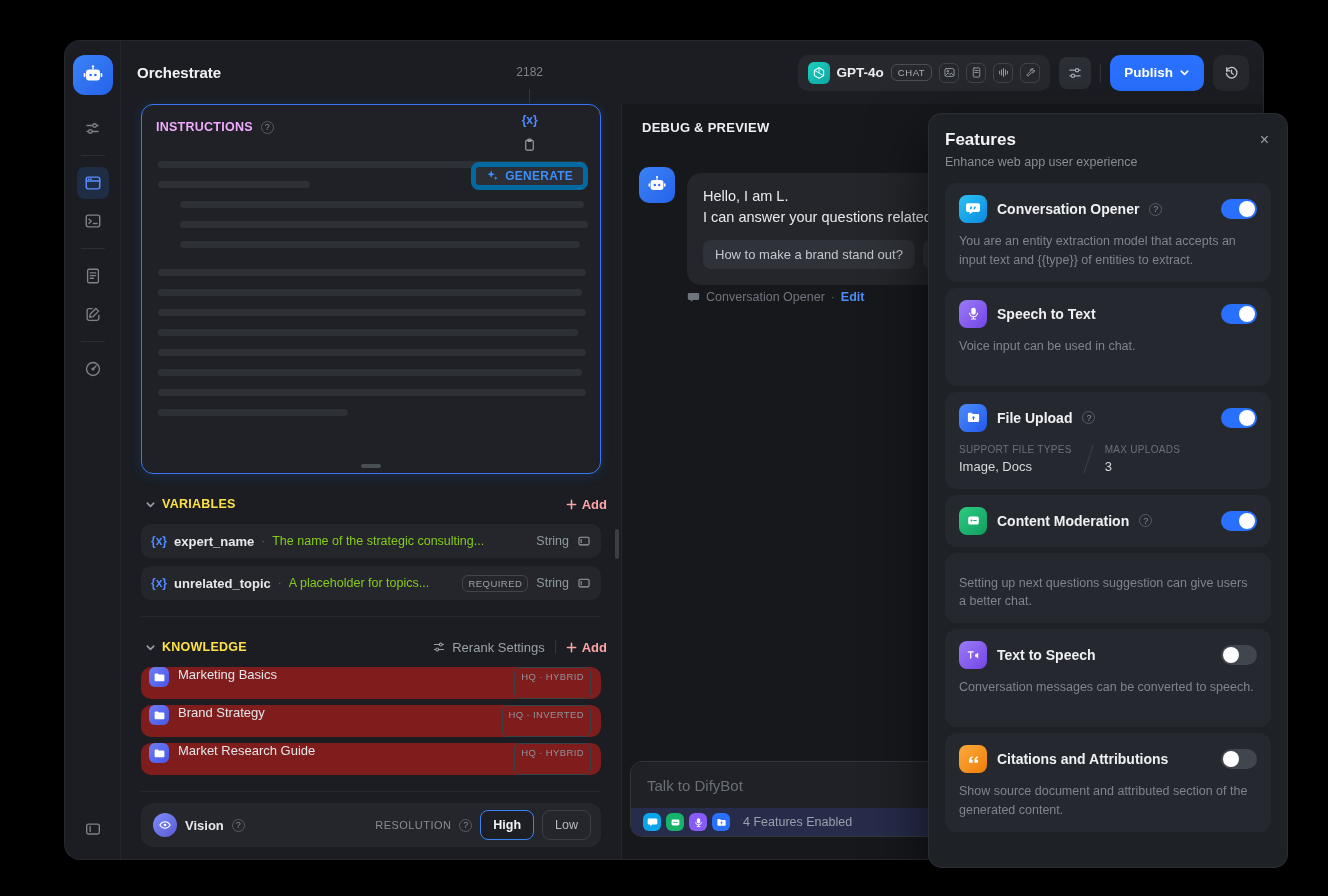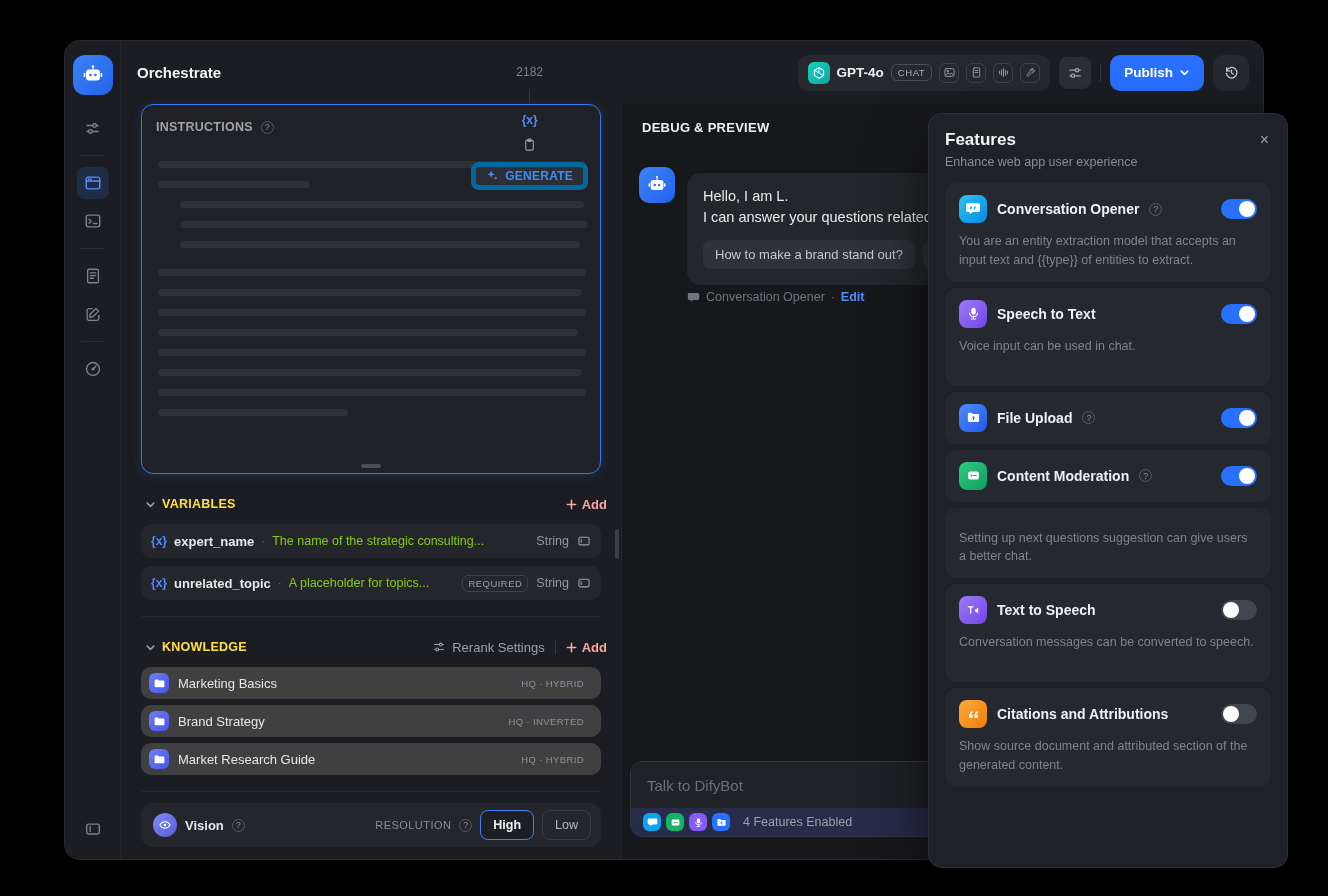--- a/index.html
+++ b/index.html
@@ -44,21 +44,21 @@
                  font-family:inherit; font-size:13.5px; font-weight:bold; padding:0 14px;
                  display:flex; align-items:center; gap:6px; cursor:pointer; }
   .history-btn { width:36px; height:36px; background:#26282e; border-radius:10px; color:#c3c7cd;
                  display:flex; align-items:center; justify-content:center; cursor:pointer; }
 
   
   .config-col { position:absolute; left:56px; top:63px; bottom:0; width:500px; padding:0 10px 0 20px; }
   .instructions-panel { width:460px; height:370px; background:#1f2127; border:1.5px solid #3876f6;
                         border-radius:12px; position:relative; box-shadow:0 2px 12px rgba(45,130,255,.18); }
   .ip-header { height:44px; display:flex; align-items:center; padding:0 12px 0 14px; gap:8px; }
-  .ip-title { font-size:12.5px; font-weight:bold; letter-spacing:.02em; color:#a3a3a3; }
+  .ip-title { font-size:12.5px; font-weight:bold; letter-spacing:.02em; color:#f0abfc; }
   .help { width:13px; height:13px; border:1px solid #565b63; border-radius:50%; color:#8a8f97;
           font-size:9px; display:inline-flex; align-items:center; justify-content:center; flex:none; }
   .ip-right { margin-left:auto; display:flex; align-items:center; gap:10px;flex-direction:column; }
   .char-count { font-size:12px; color:#7d828a; }
   .fx-token { font-size:12px; font-weight:bold; color:#528bff; cursor:pointer; }
   .icon-btn { color:#9aa0a8; display:flex; align-items:center; cursor:pointer; }
   .generate-btn { height:28px; background:#2b2e35; border:5px solid #0369a1; border-radius:8px;
                   display:flex; align-items:center; gap:6px; padding:0 10px; cursor:pointer; }
   .generate-label { font-size:12px; font-weight:bold; color:#3e8ef7; letter-spacing:.02em; }
   .skeleton { padding:12px 16px 0; }
@@ -80,21 +80,21 @@
   .var-name { font-size:13px; font-weight:bold; color:#e6e8ea; }
   .dot { color:#62676e; font-size:12px; }
   .var-desc { font-size:12.5px; color:#84cc16; white-space:nowrap; overflow:hidden; }
   .var-right { margin-left:auto; display:flex; align-items:center; gap:8px; flex:none; }
   .req-badge { font-size:9.5px; letter-spacing:.05em; color:#9ba0a8; border:1px solid #3f434b;
                border-radius:6px; padding:2px 5px; }
   .var-type { font-size:12.5px; color:#9098a1; }
 
   .col-divider { width:460px; height:1px; background:#26282d; margin:16px 0 0; }
 
-  .kn-row { width:460px; height:32px; background:#404040; border-radius:10px; display:flex; align-items:center;
+  .kn-row { width:460px; height:32px; background:#7f1d1d; border-radius:10px; display:flex; 
             padding:0 10px 0 8px; gap:9px; margin-bottom:6px; cursor:pointer; }
   .kn-icon { width:20px; height:20px; border-radius:6px; background:linear-gradient(135deg,#6d7ff5,#4a55e8);
              display:flex; align-items:center; justify-content:center; flex:none; }
   .kn-name { font-size:13px; color:#e3e5e8; }
   .kn-badge { margin-left:auto; font-size:9.5px; letter-spacing:.04em; color:#8e939b; border:1px solid #3c4047;
               border-radius:6px; padding:2.5px 6px; }
 
   .vision-card { width:460px; height:44px; background:#24262c; border-radius:12px; display:flex; align-items:center;
                  padding:0 10px 0 12px; gap:8px; margin-top:11px; }
   .vision-icon { width:24px; height:24px; border-radius:50%; background:linear-gradient(135deg,#7c8cf8,#5b5bd6);
@@ -569,20 +569,31 @@
               <path d="M3 6.3A1.8 1.8 0 0 1 4.8 4.5h4.1l2 2h8.3A1.8 1.8 0 0 1 21 8.3v8.9a1.8 1.8 0 0 1-1.8 1.8H4.8A1.8 1.8 0 0 1 3 17.2z"></path>
               <path d="M12 15.5v-4.4m0 0l-1.9 1.9m1.9-1.9l1.9 1.9" stroke="#2970ff" stroke-width="1.6" stroke-linecap="round" fill="none"></path>
             </svg>
         </span>
         <span class="fc-name">File Upload</span>
         <span class="help">?</span>
         <span class="toggle on">
             <span class="knob"></span>
           </span>
       </div>
+      <div class="fc-cols">
+        <div class="fc-col">
+          <div class="fc-label">SUPPORT FILE TYPES</div>
+          <div class="fc-value">Image, Docs</div>
+        </div>
+        <div class="slash"></div>
+        <div class="fc-col">
+          <div class="fc-label">MAX UPLOADS</div>
+          <div class="fc-value">3</div>
+        </div>
+      </div>
     </div>
 
     <div class="feat-card">
       <div class="fc-head">
         <span class="feat-ico" style="background:linear-gradient(135deg,#2ecb83,#0f9e5e)">
           <svg width="15" height="15" viewBox="0 0 24 24">
               <rect x="3.5" y="5.5" width="17" height="13" rx="3" fill="#fff"></rect>
               <circle cx="8.8" cy="12" r="1.5" fill="#17b26a"></circle>
               <path d="M12.3 12h4" stroke="#17b26a" stroke-width="1.8" stroke-linecap="round"></path>
             </svg>

